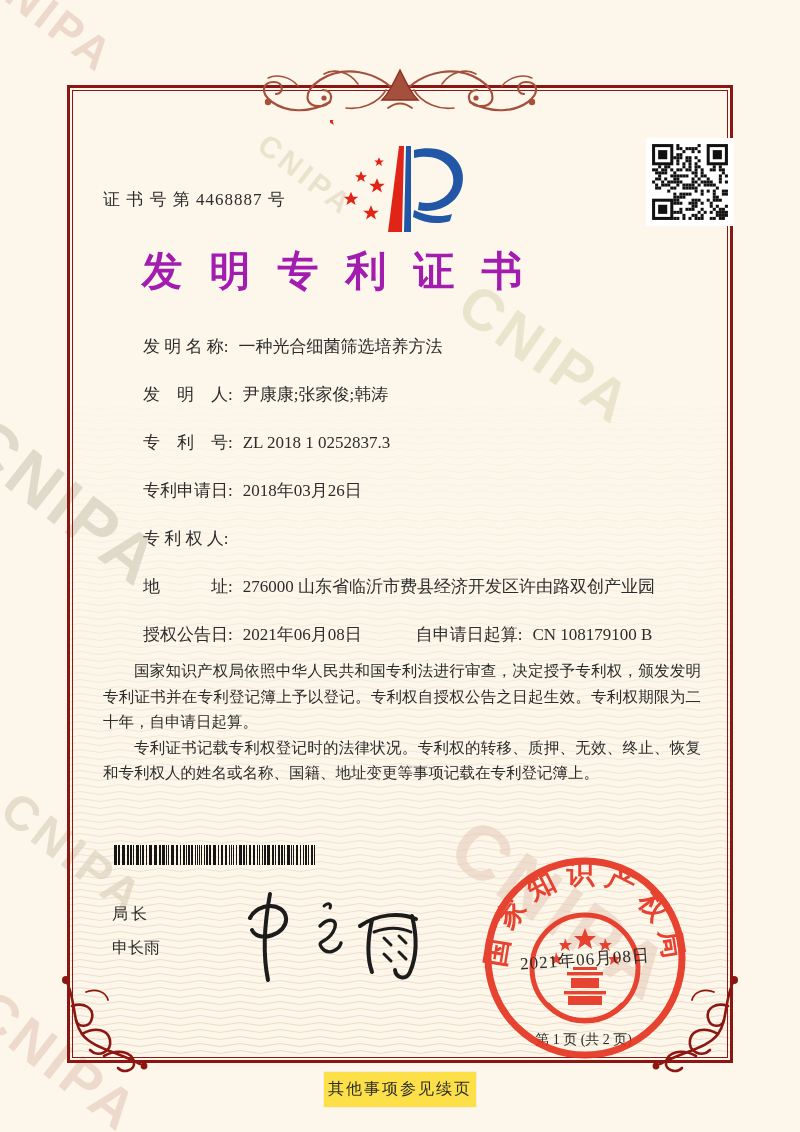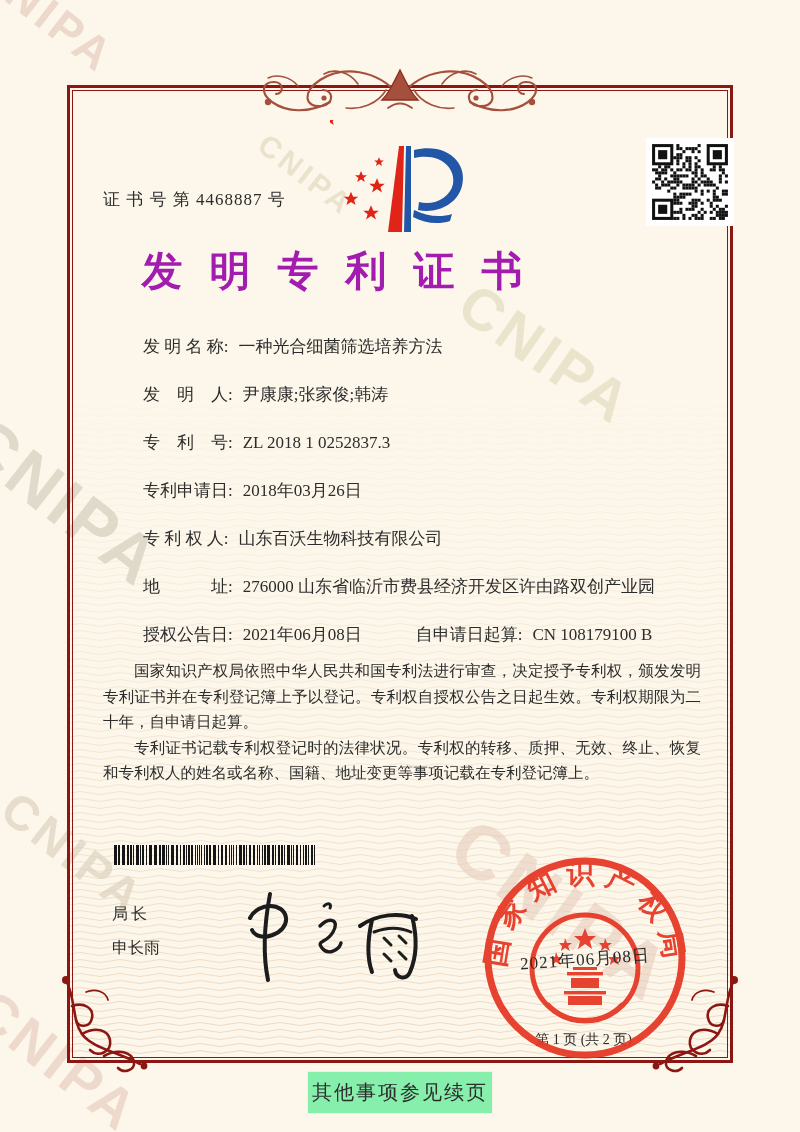--- a/index.html
+++ b/index.html
@@ -41,21 +41,21 @@
   .paras p{margin:0;text-indent:2em;}
   .barcode{position:absolute;left:114px;top:845px;z-index:4;}
   .director{position:absolute;left:112px;top:906px;z-index:4;font-size:16px;line-height:1;}
   .director .dt{letter-spacing:3px;margin-bottom:18px;}
   .signature{position:absolute;left:212px;top:886px;z-index:5;}
   .seal{position:absolute;left:481px;top:854px;z-index:5;}
   .seal-date{position:absolute;left:487px;top:948px;width:196px;text-align:center;
              font-size:17px;color:#2b2b2b;transform:rotate(-4deg);z-index:6;letter-spacing:1px;}
   .page-info{position:absolute;left:0;top:1031px;width:632px;text-align:right;font-size:14px;z-index:4;}
   .cont-note{position:absolute;left:50%;top:1072px;transform:translateX(-50%);
-             background:#86efac;padding:7px 4px;font-size:20px;letter-spacing:2px;z-index:4;
+             background:#fde047;padding:7px 4px;font-size:16px;letter-spacing:2px;z-index:4;
              box-shadow:0 0 0 1px rgba(0,0,0,0.03);}
 </style>
 </head>
 <body>
 
 <div class="page">
 
   <div class="wm wm1">CNIPA</div>
   <div class="wm wm2">CNIPA</div>
   <div class="wm wm3">CNIPA</div>
@@ -449,21 +449,20 @@
     <div class="frow">
       <span class="flabel">专　利　号:</span>
       <span class="fvalue">ZL 2018 1 0252837.3</span>
     </div>
     <div class="frow">
       <span class="flabel">专利申请日:</span>
       <span class="fvalue">2018年03月26日</span>
     </div>
     <div class="frow">
       <span class="flabel">专 利 权 人:</span>
-      <span class="fvalue">山东百沃生物科技有限公司</span>
     </div>
     <div class="frow">
       <span class="flabel">地　　　址:</span>
       <span class="fvalue">276000 山东省临沂市费县经济开发区许由路双创产业园</span>
     </div>
     <div class="frow frow-double">
       <span class="flabel">授权公告日:</span>
       <span class="fvalue">2021年06月08日</span>
       <span class="flabel pair2">自申请日起算:</span>
       <span class="fvalue">CN 108179100 B</span>

